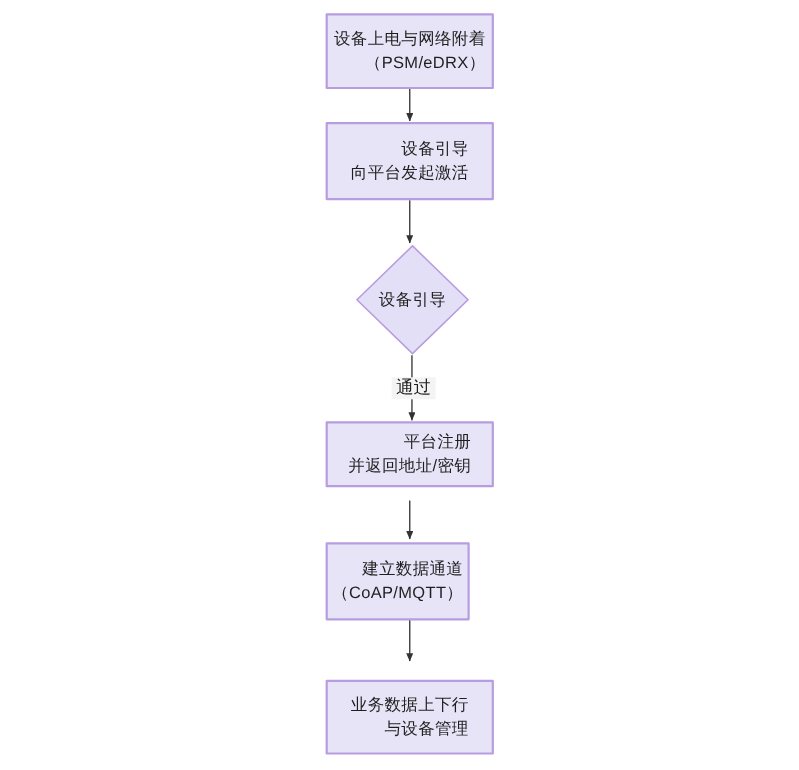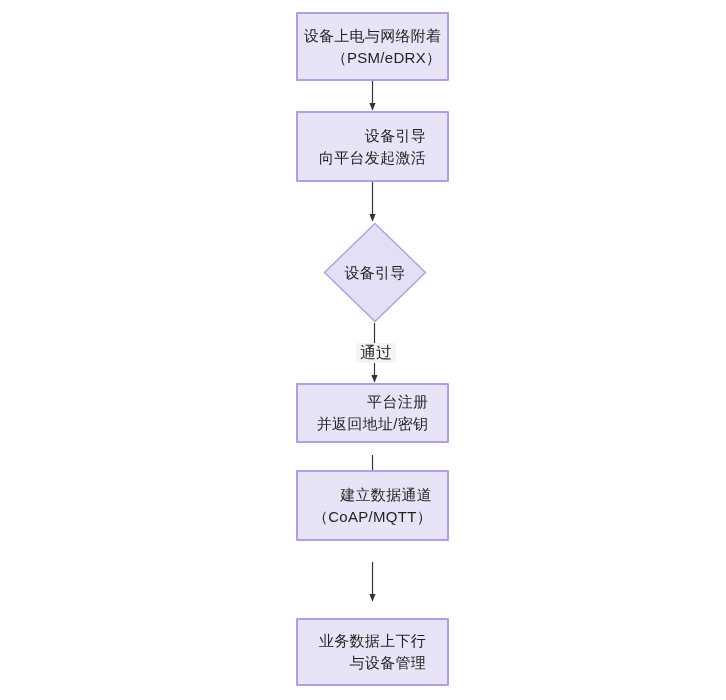--- a/index.html
+++ b/index.html
@@ -134,21 +134,21 @@
 
   <div class="edge-label" style="left:356px; top:343px;">
     <span>通过</span>
   </div>
 
   <div class="node process-node" style="left:296px; top:383px; width:153px; height:60px;">
     <div class="node-label">平台注册
 并返回地址/密钥</div>
   </div>
 
-  <div class="node process-node" style="left:296px; top:470px; width:153px; height:71px;">
+  <div class="node process-node" style="left:296px; top:493px; width:131px; height:71px;">
     <div class="node-label">建立数据通道
 （CoAP/MQTT）</div>
   </div>
 
   <div class="node process-node" style="left:296px; top:618px; width:153px; height:68px;">
     <div class="node-label">业务数据上下行
 与设备管理</div>
   </div>
 
 </div>

